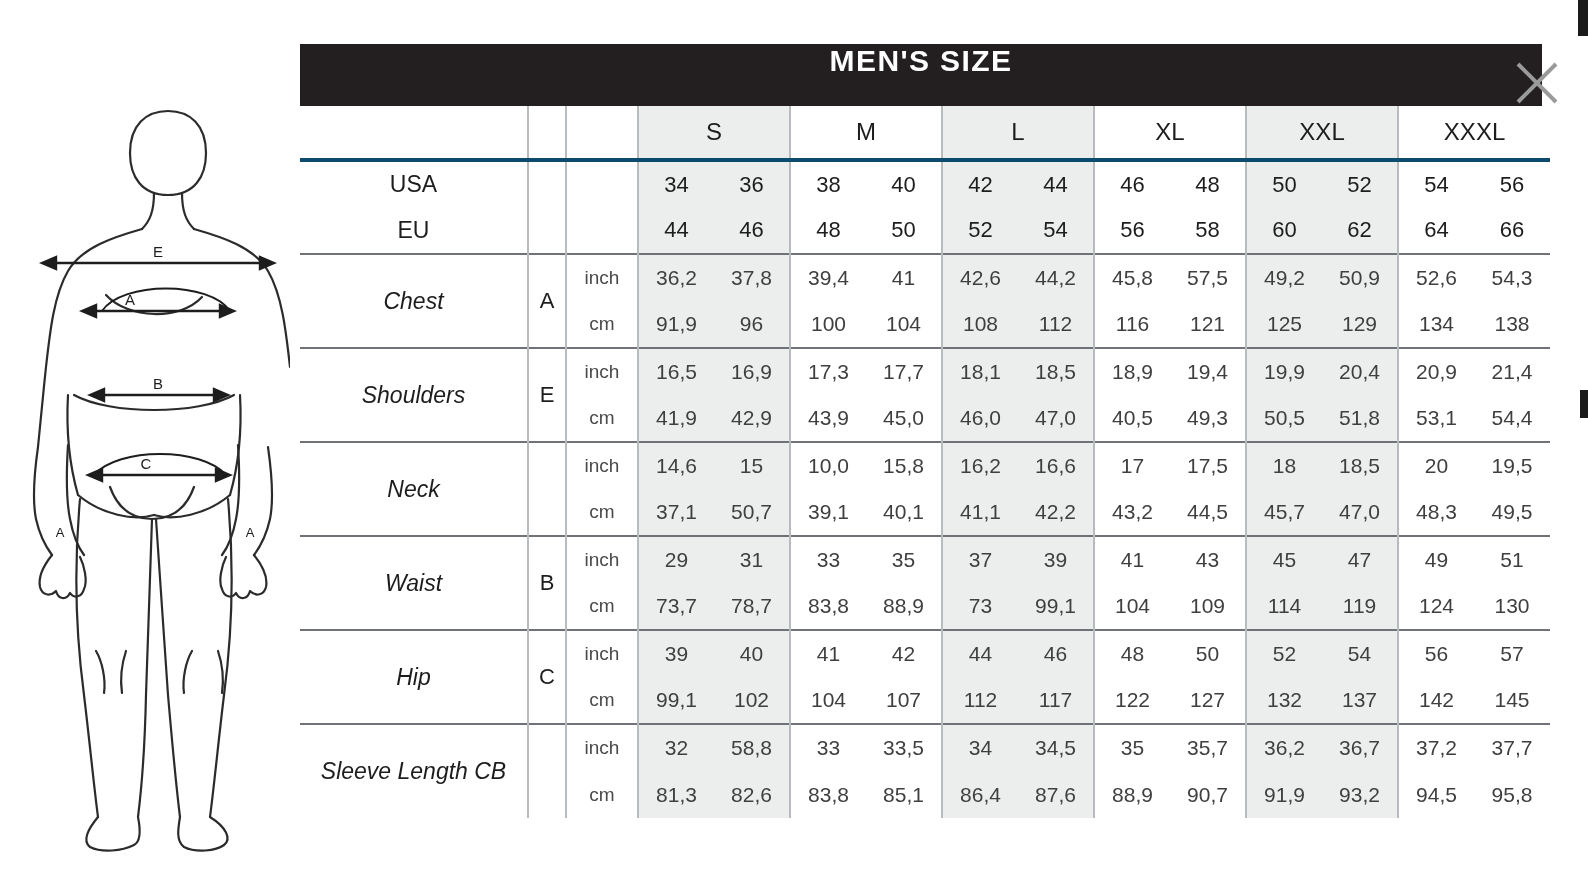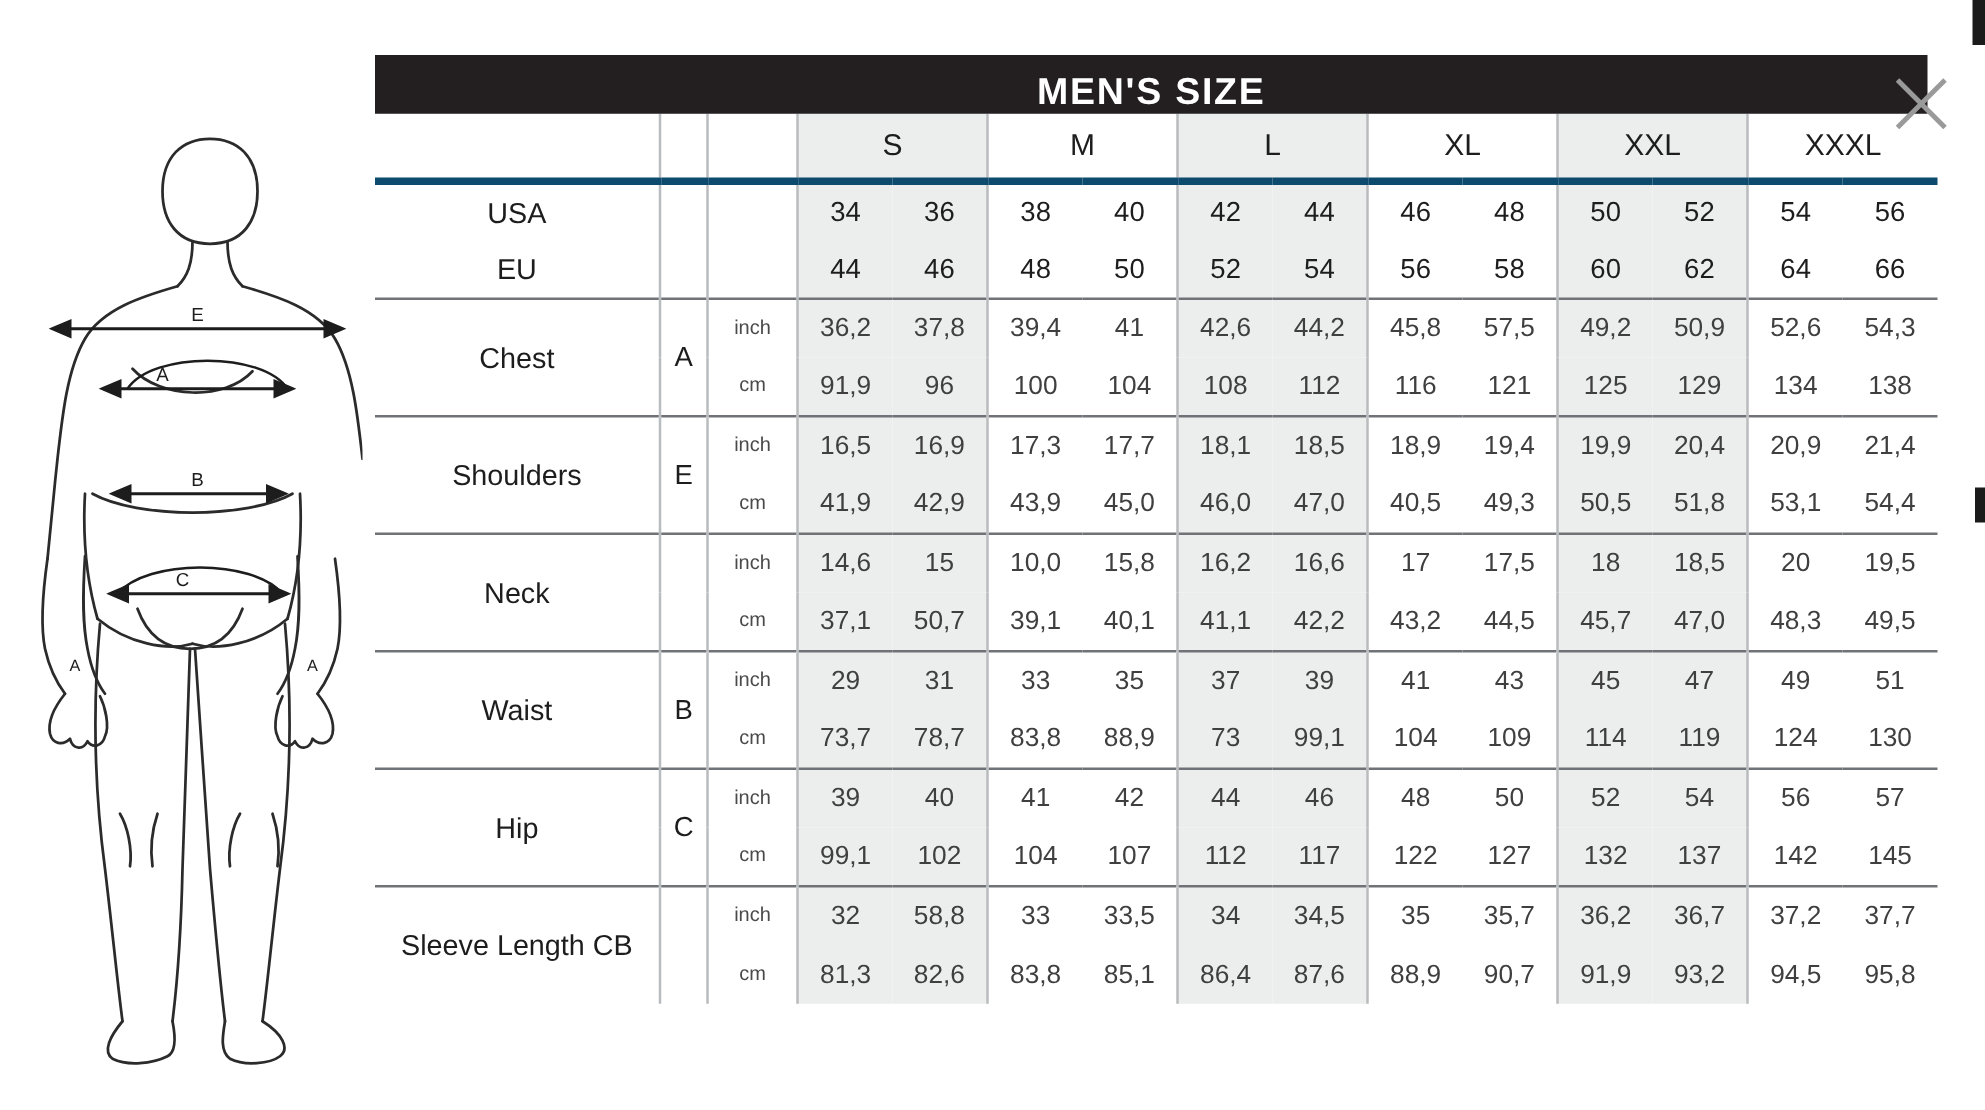--- a/index.html
+++ b/index.html
@@ -28,24 +28,24 @@
   
   #chart-panel {
     position: absolute;
     left: 300px; top: 44px;
     width: 1242px;
     height: 810px;
     background: #ffffff;
   }
   #title-bar {
     position: relative;
-    height: 47px;
+    height: 62px;
     background: #231f20;
     display: flex;
-    align-items: flex-end;
+    align-items: flex-start;
     justify-content: center;
   }
   #title-bar .title {
     color: #ffffff;
     font-size: 30px;
     font-weight: bold;
     letter-spacing: 1.4px;
   }
   #close-icon {
     position: absolute;
@@ -73,50 +73,51 @@
   .col-letter { width: 38px; }
   .col-unit { width: 72px; }
   .col-num { width: 76px; }
 
   td.label {
     text-align: left;
     padding-left: 14px;
     font-weight: bold;
     font-size: 23px;
     color: #1d1d1d;
+    font-style: italic;
   }
   td.letter {
     font-weight: bold;
     font-size: 22px;
     color: #1d1d1d;
   }
   td.unit {
     text-align: right;
     padding-right: 14px;
-    font-size: 16px;
+    font-size: 19px;
     color: #4a4a4a;
   }
   td.num { font-size: 21px; color: #3f3f3f; }
   .shade { background: #eceded; }
   td.size-head {
     font-weight: bold;
     font-size: 24px;
     color: #1d1d1d;
   }
   tr.head-row td { height: 54px; }
   td.sys-label {
     text-align: right;
     padding-right: 20px;
     font-weight: bold;
     font-size: 23px;
     color: #1d1d1d;
   }
   td.sys-num { font-weight: bold; font-size: 22px; color: #1d1d1d; }
   
-  .bt { border-top: 6px solid #0c4a6e; }
+  .bt { border-top: 4px solid #0c4a6e; }
   .bt-dark { border-top: 2px solid #6f7276; }
   .br { border-right: 2px solid #b9bcbe; }
   
   #edge-nub {
     position: absolute;
     right: 0; top: 390px;
     width: 8px; height: 28px;
     background: #1b1b1b;
   }
   #edge-bar-top {

